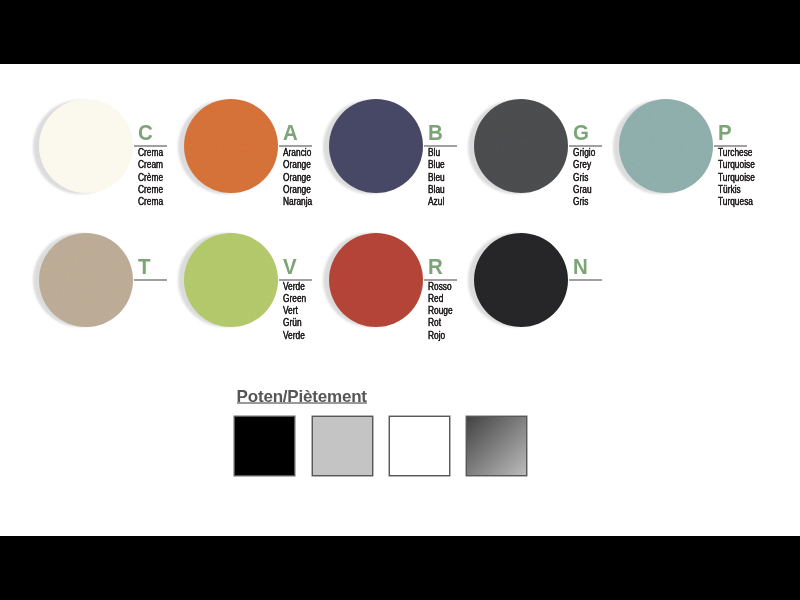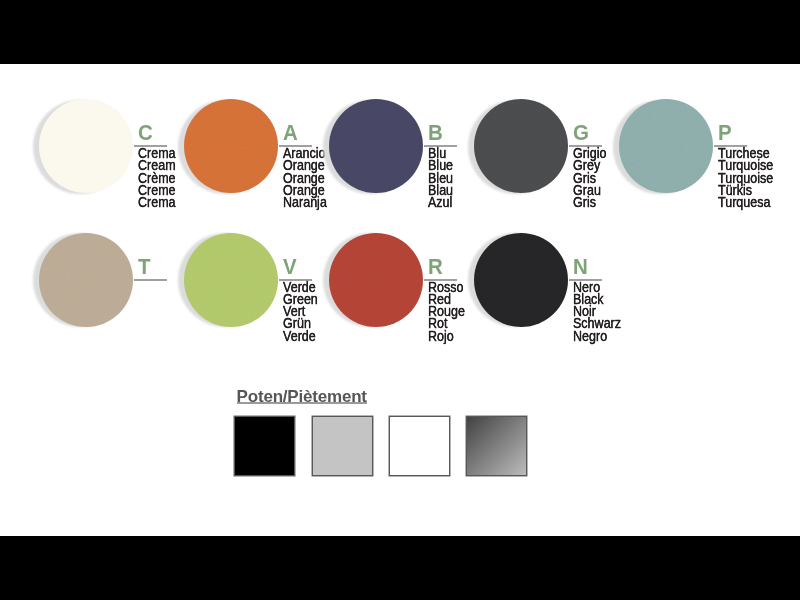--- a/index.html
+++ b/index.html
@@ -17,21 +17,21 @@
   .disc{position:absolute;left:0;top:0;width:94px;height:94px;border-radius:50%;
         overflow:hidden;}
   .disc-noise{position:absolute;left:0;top:0;opacity:0.13;
               mix-blend-mode:overlay;pointer-events:none;}
 
   .info{position:absolute;left:94px;top:0;width:80px;height:100px;}
   .code{position:absolute;left:5.2px;top:23.6px;font-weight:bold;font-size:22.5px;
         color:#7ca477;line-height:1;letter-spacing:0;
         transform:scaleX(0.91);transform-origin:left top;}
   .rule{position:absolute;left:1.3px;top:46.6px;width:32.8px;height:1.6px;background:#a0a0a0;}
-  .names{position:absolute;left:5.1px;top:48.6px;font-size:15px;color:#231f20;
+  .names{position:absolute;left:5.1px;top:48.6px;font-size:10px;color:#231f20;
          line-height:12.06px;white-space:nowrap;
          -webkit-text-stroke:0.3px #231f20;text-shadow:0 0 0.3px #231f20;}
   .names span{display:block;transform:scaleX(0.835);transform-origin:left top;}
 
   .foot{position:absolute;left:8px;top:323.8px;width:800px;height:100px;}
   .foot-title{position:absolute;left:228.6px;top:0;font-weight:bold;font-size:17px;
               color:#565656;white-space:nowrap;letter-spacing:-0.2px;line-height:1;}
   .foot-underline{position:absolute;left:228.6px;top:14px;width:130.2px;height:2.2px;
                   background:#9a9a9a;}
   .sq{position:absolute;top:28.7px;width:61px;height:60px;border:1px solid #585858;
@@ -217,27 +217,20 @@
         <div class="disc-shadow"></div>
         <div class="disc" style="background: rgb(36, 36, 38);">
           <svg class="disc-noise" width="94" height="94">
               <rect width="94" height="94" filter="url(#discNoise)"></rect>
             </svg>
         </div>
       </div>
       <div class="info">
         <div class="rule"></div>
         <div class="code">N</div>
-        <div class="names">
-          <span>Nero</span>
-          <span>Black</span>
-          <span>Noir</span>
-          <span>Schwarz</span>
-          <span>Negro</span>
-        </div>
       </div>
     </div>
 
     <div class="foot">
       <div class="foot-title">Poten/Piètement</div>
       <div class="foot-underline"></div>
       <div class="sq" style="left: 226.2px; background: rgb(0, 0, 0);"></div>
       <div class="sq" style="left: 303.6px; background: rgb(196, 196, 196);"></div>
       <div class="sq" style="left: 380.6px; background: rgb(255, 255, 255);"></div>
       <div class="sq" style="left: 457.7px; background: linear-gradient(135deg, rgb(67, 67, 67) 0%, rgb(187, 187, 187) 100%);"></div>

